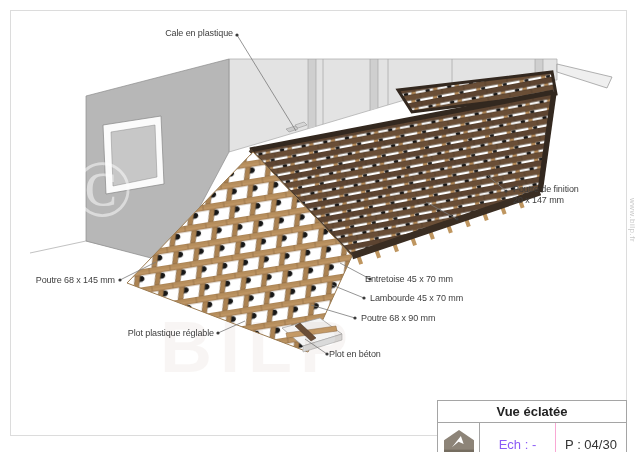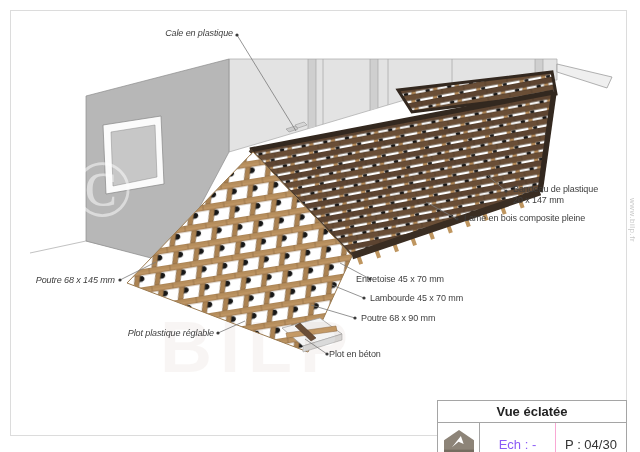--- a/index.html
+++ b/index.html
@@ -3,21 +3,21 @@
 <meta charset="utf-8">
 <style>
   html,body{margin:0;padding:0;background:#fff;}
   .stage{position:relative;width:640px;height:452px;background:#fff;
          font-family:"Liberation Sans",sans-serif;overflow:hidden;}
   .stage svg.scene{position:absolute;left:0;top:0;}
   
   .lbl{position:absolute;font-size:9px;line-height:10.5px;color:#3e3e3e;
        white-space:nowrap;letter-spacing:-0.1px;}
   .lbl span{display:block;}
-  .lbl.r{text-align:right;font-style:italic;}
+  .lbl.r{text-align:right;}
   
   .titleblock{position:absolute;left:437px;top:376px;width:190px;height:66px;
               background:#fff;border:1px solid #a5a5a5;box-sizing:border-box;
               display:flex;flex-direction:column;margin-top:24px;}
   .tb-title{height:21px;border-bottom:1px solid #a5a5a5;display:flex;
             align-items:center;justify-content:center;font-weight:bold;
             font-size:13px;color:#222;}
   .tb-row{flex:1;display:flex;}
   .tb-logo{width:41px;border-right:1px solid #a5a5a5;display:flex;
            align-items:center;justify-content:center;}
@@ -147,27 +147,26 @@
       <circle cx="120" cy="280" r="1.6"></circle>
     </g>
 
     <text x="630" y="198" font-size="8" fill="#c8c8c8" letter-spacing="0.5" transform="rotate(90,630,198)">www.bilp.fr</text>
   </svg>
 
   <div class="lbl r" style="right:407px;top:28px">
     <span>Cale en plastique</span>
     </div>
   <div class="lbl" style="left:513px;top:184px">
-    <span>Bandeau de plastique</span>
+    <span>Poutre de finition</span>
     <span>20 x 147 mm</span>
     </div>
   <div class="lbl" style="left:464px;top:213px">
-    <span>Lame en bois composite pleine</span>
     </div>
-  <div class="lbl" style="left:356px;top:274px">
+  <div class="lbl" style="left:365px;top:274px">
     <span>Entretoise 45 x 70 mm</span>
     </div>
   <div class="lbl" style="left:370px;top:293px">
     <span>Lambourde 45 x 70 mm</span>
     </div>
   <div class="lbl" style="left:361px;top:313px">
     <span>Poutre 68 x 90 mm</span>
     </div>
   <div class="lbl" style="left:329px;top:349px">
     <span>Plot en béton</span>

